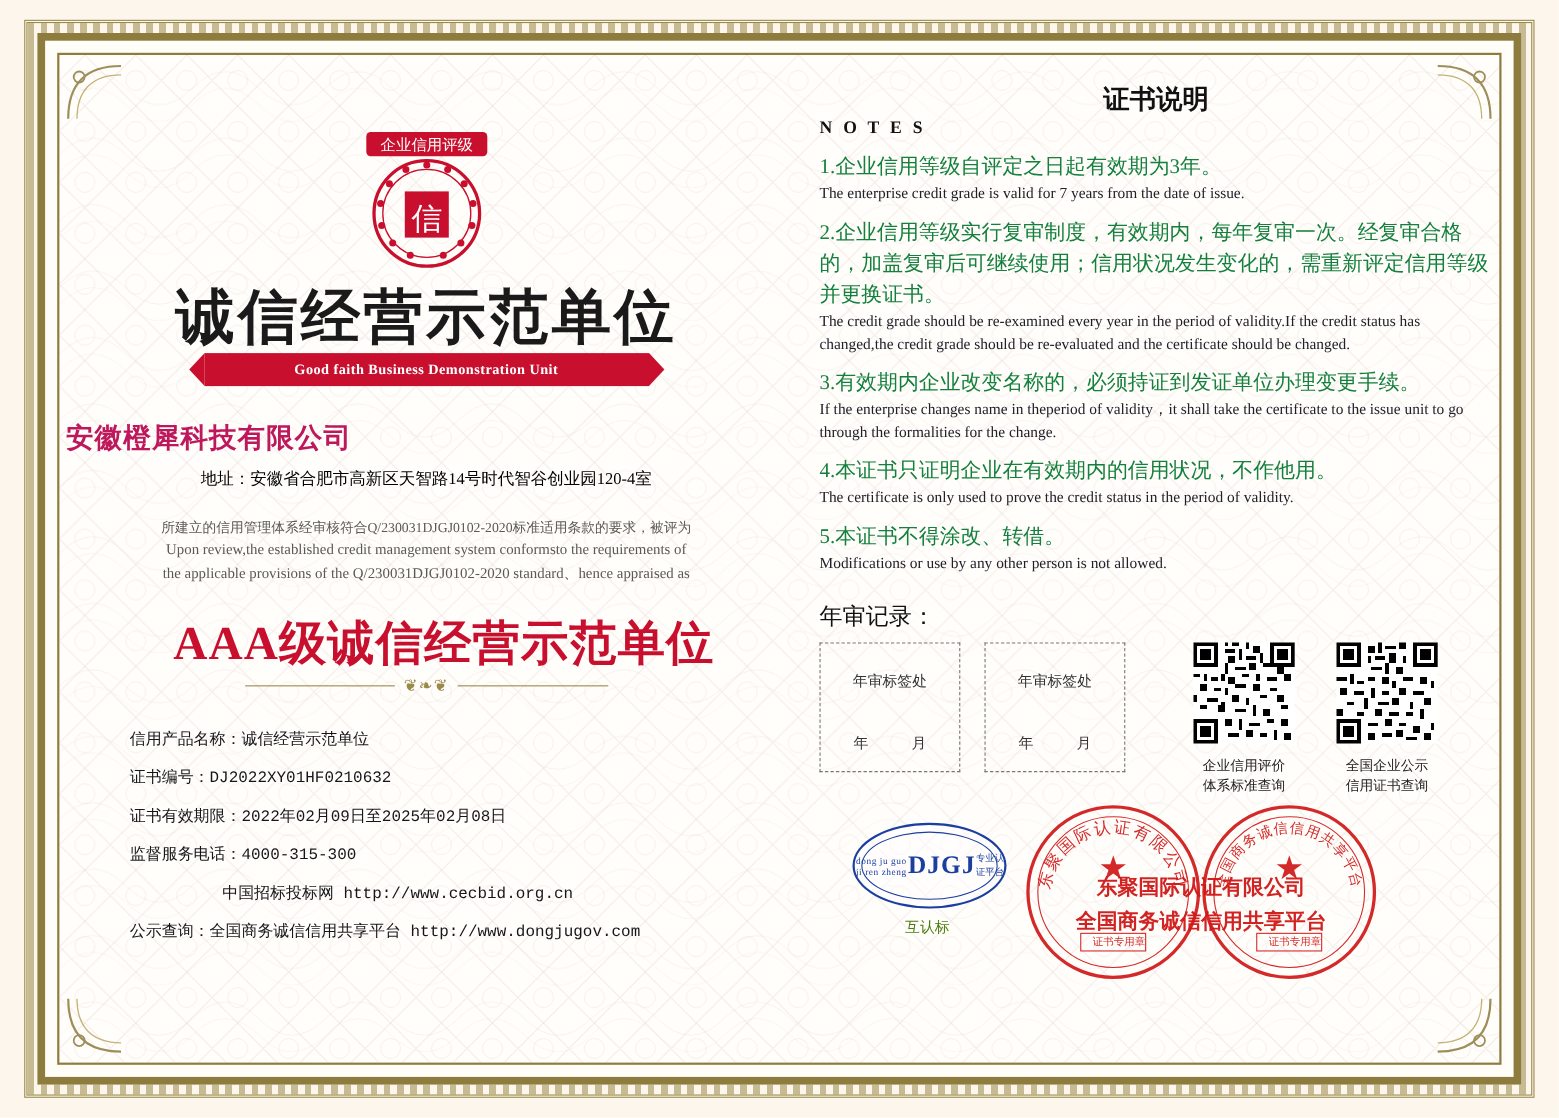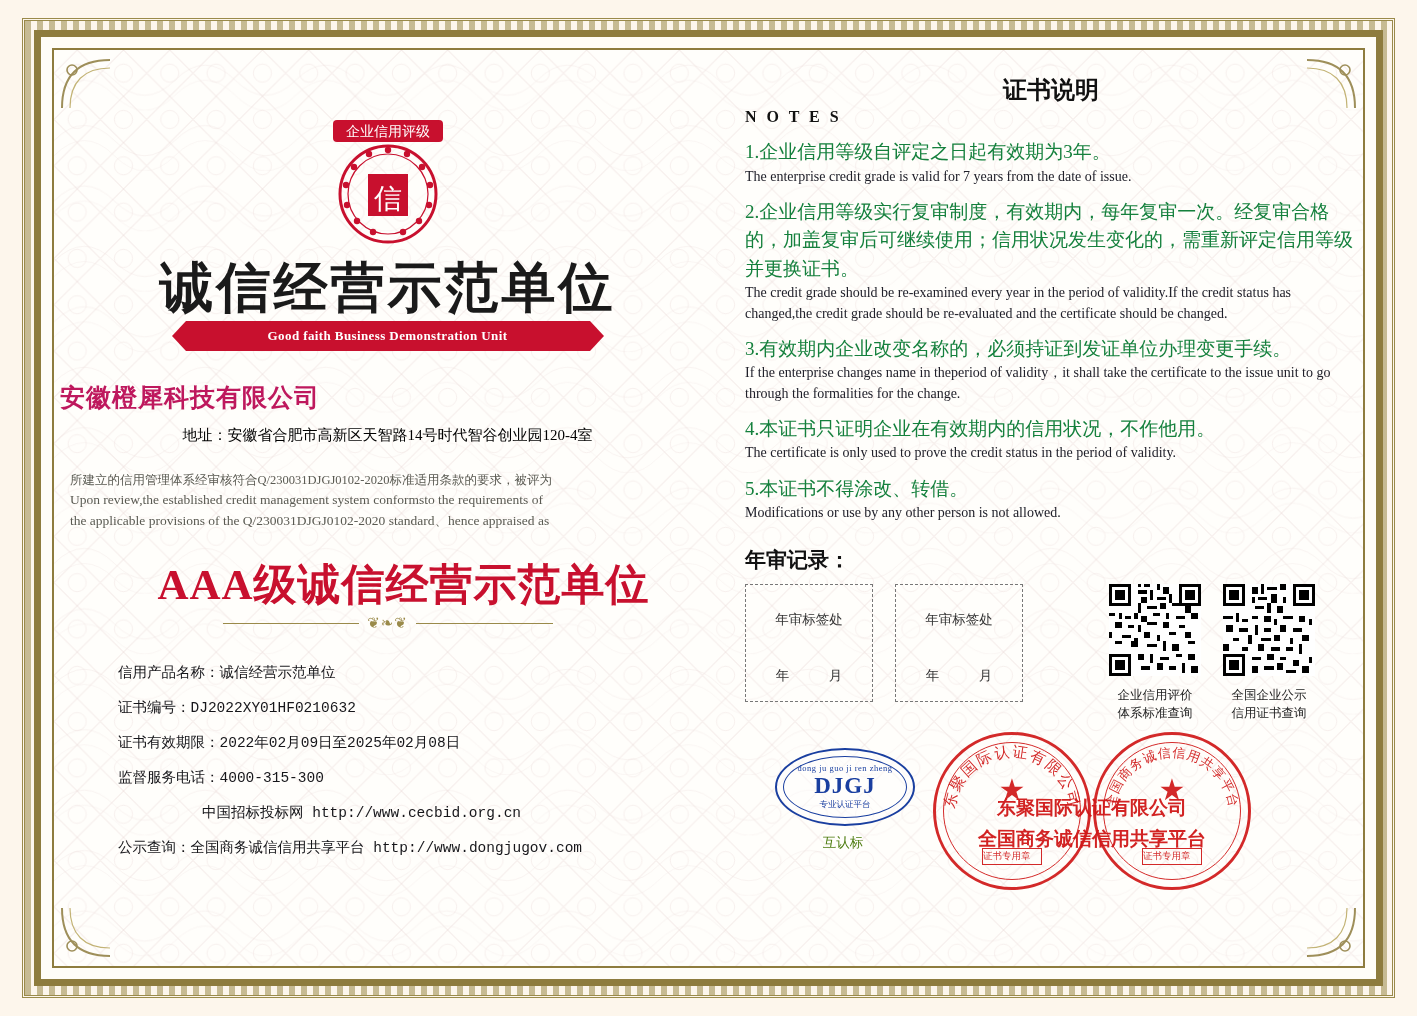--- a/index.html
+++ b/index.html
@@ -79,21 +79,21 @@
   .company{
     position:absolute;top:325px;left:0;width:100%;text-align:left;
     font-size:25px;font-weight:bold;color:#be185d;letter-spacing:1px;
   }
   .address{
     position:absolute;top:370px;left:0;width:100%;text-align:center;
     font-size:15px;color:#000000;
   }
   .conform{
     position:absolute;top:415px;left:10px;right:10px;
-    color:#5a5a52;line-height:1.55;
+    text-align:center;color:#5a5a52;line-height:1.55;
   }
   .conform .cn{font-size:12.5px;}
   .conform .en{font-size:13.5px;}
   .grade{
     position:absolute;top:500px;left:16px;width:100%;text-align:center;
     font-size:43px;font-weight:bold;color:#c8102e;letter-spacing:1px;
   }
   .flourish{
     position:absolute;top:556px;left:50%;transform:translateX(-50%);
     width:330px;height:22px;display:flex;align-items:center;justify-content:center;
@@ -114,57 +114,57 @@
   .notes-title-cn{
     font-size:24px;font-weight:bold;color:#111;margin:18px 0 0 8px;text-align:center;
   }
   .notes-title-en{
     font-size:16px;font-weight:bold;color:#111;letter-spacing:3px;margin:2px 0 12px 8px;
   }
   .note{margin:0 0 11px 8px;}
   .note .cn{font-size:19px;color:#15803d;line-height:1.5;}
   .note .en{font-size:14px;color:#20202a;line-height:1.45;}
   .annual-title{
-    font-size:21px;font-weight:bold;color:#111;margin:22px 0 10px 8px;
+    font-size:21px;font-weight:normal;color:#111;margin:22px 0 10px 8px;
   }
   .annual-row{position:relative;height:128px;margin-left:8px;}
   .stamp-box{
     position:absolute;top:0;width:128px;height:118px;
     border:1px dashed #777;
     display:flex;flex-direction:column;align-items:center;justify-content:space-between;
     padding:26px 0 16px 0;box-sizing:border-box;
     font-size:13.5px;color:#333;
   }
   .stamp-box .ym{letter-spacing:18px;padding-left:18px;}
-  .qr-wrap{position:absolute;top:0;display:flex;gap:22px;left:364px;}
+  .qr-wrap{position:absolute;top:0;display:flex;gap:38px;left:340px;}
   .qr-item{width:92px;text-align:center;}
   .qr-cap{font-size:12.5px;color:#222;line-height:1.5;margin-top:6px;}
   .bottom-marks{position:relative;height:170px;margin-top:14px;}
   .mutual{
     position:absolute;left:38px;top:22px;width:136px;text-align:center;
   }
   .mutual-oval{
     width:136px;height:74px;border:2px solid #1a3fa0;border-radius:50%;
-    display:flex;flex-direction:column;align-items:center;justify-content:center;
+    display:flex;flex-direction:row;align-items:center;justify-content:center;
     color:#1a3fa0;position:relative;background:rgba(255,255,255,.4);
   }
   .mutual-oval .inner{
     position:absolute;left:6px;top:6px;right:6px;bottom:6px;border:1px solid #1a3fa0;border-radius:50%;
   }
   .mutual-oval .t1{font-size:8.5px;letter-spacing:.5px;}
   .mutual-oval .t2{font-size:23px;font-weight:bold;letter-spacing:1px;}
   .mutual-oval .t3{font-size:8.5px;}
   .mutual-cap{font-size:13.5px;color:#4d7c0f;margin-top:8px;}
   .redseal{
     position:absolute;top:6px;width:152px;height:152px;border-radius:50%;
     border:3px solid #d01818;color:#d01818;opacity:.92;
   }
   .redseal .ring{position:absolute;left:7px;top:7px;right:7px;bottom:7px;border:1px solid #d01818;border-radius:50%;}
   .redseal .star{position:absolute;left:50%;top:40px;transform:translateX(-50%);font-size:30px;line-height:1;}
-  .redseal .bot{position:absolute;left:0;right:0;bottom:22px;text-align:left;font-size:9.5px;border:1px solid #d01818;margin:0 46px;padding:1px 0;}
+  .redseal .bot{position:absolute;left:0;right:0;bottom:22px;text-align:right;font-size:9.5px;border:1px solid #d01818;margin:0 46px;padding:1px 0;}
   .redseal .arc{position:absolute;left:0;top:0;width:100%;height:100%;}
   .seal1{left:196px;}
   .seal2{left:356px;}
   .seal-text-overlay{
     position:absolute;left:140px;top:66px;width:430px;text-align:center;
     color:#d01818;font-size:19px;font-weight:bold;line-height:1.65;
     opacity:.95;
   }
 </style>
 </head>

